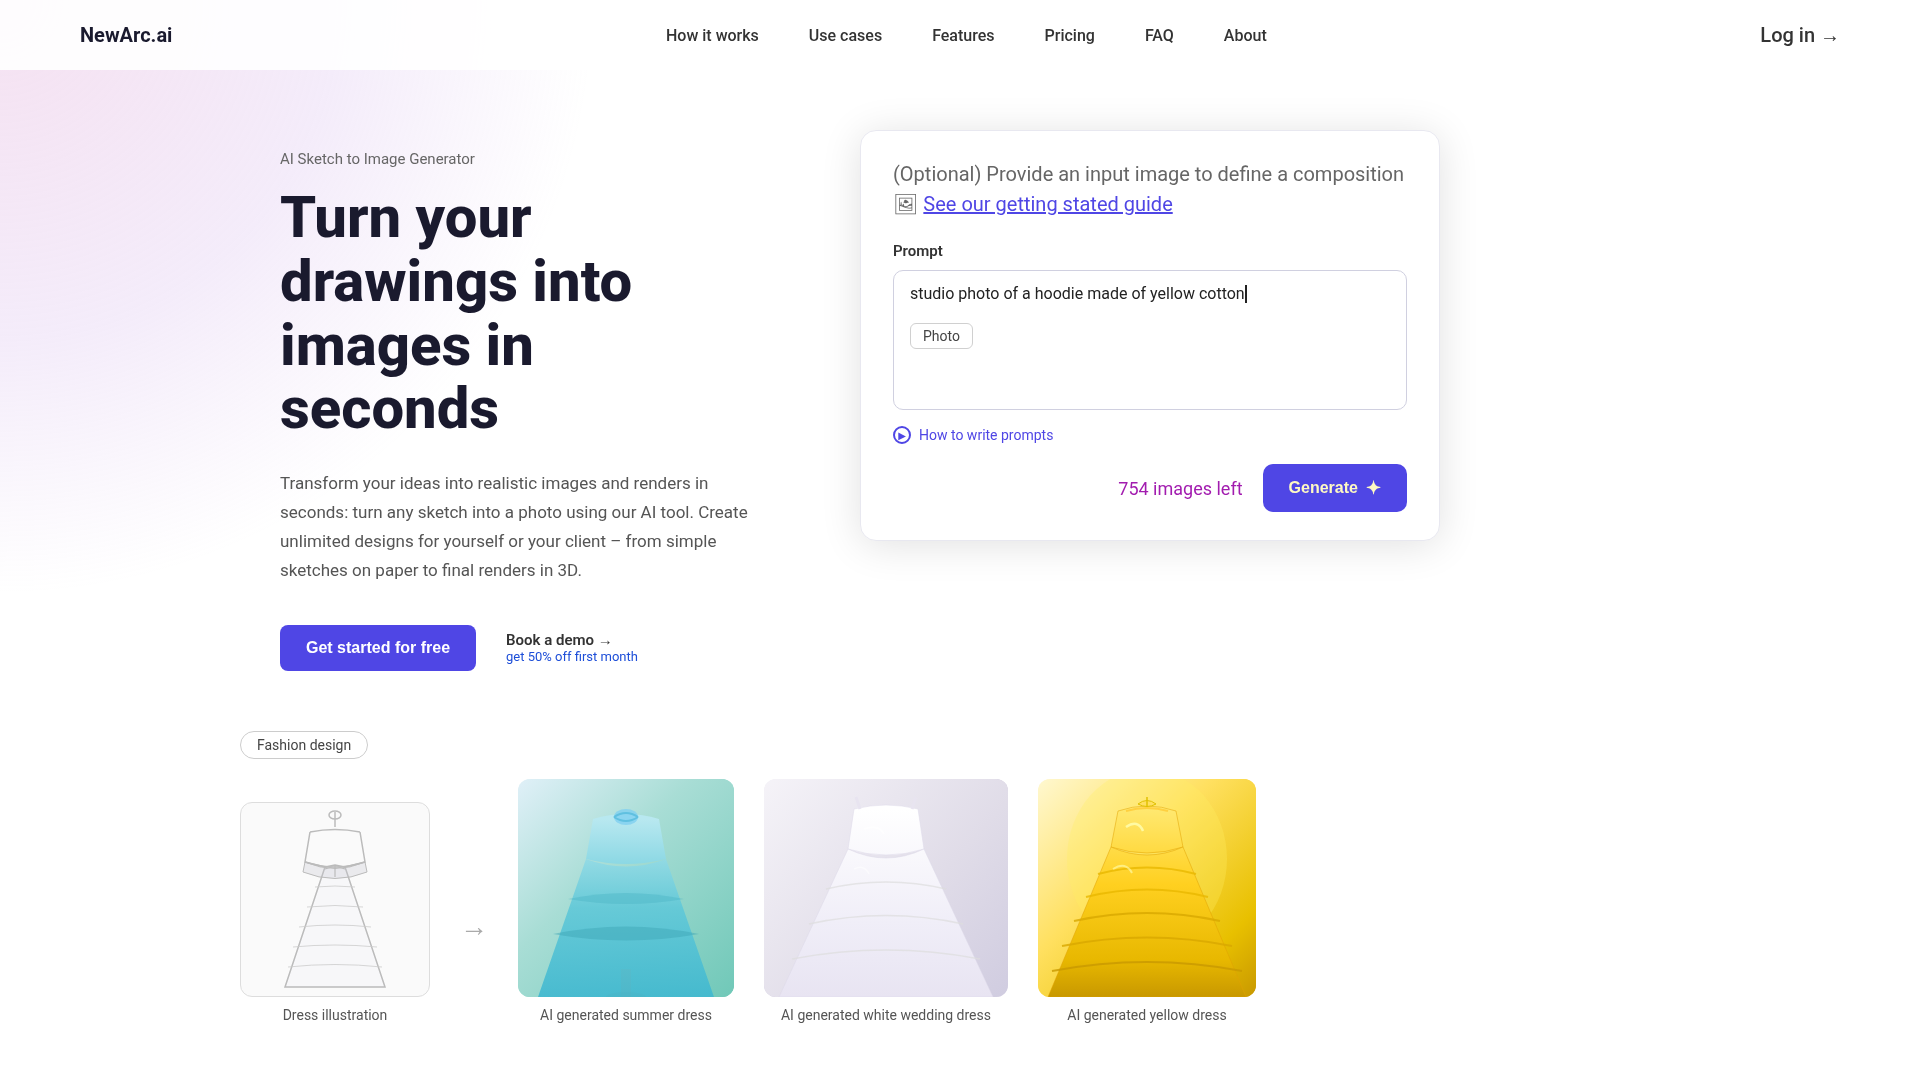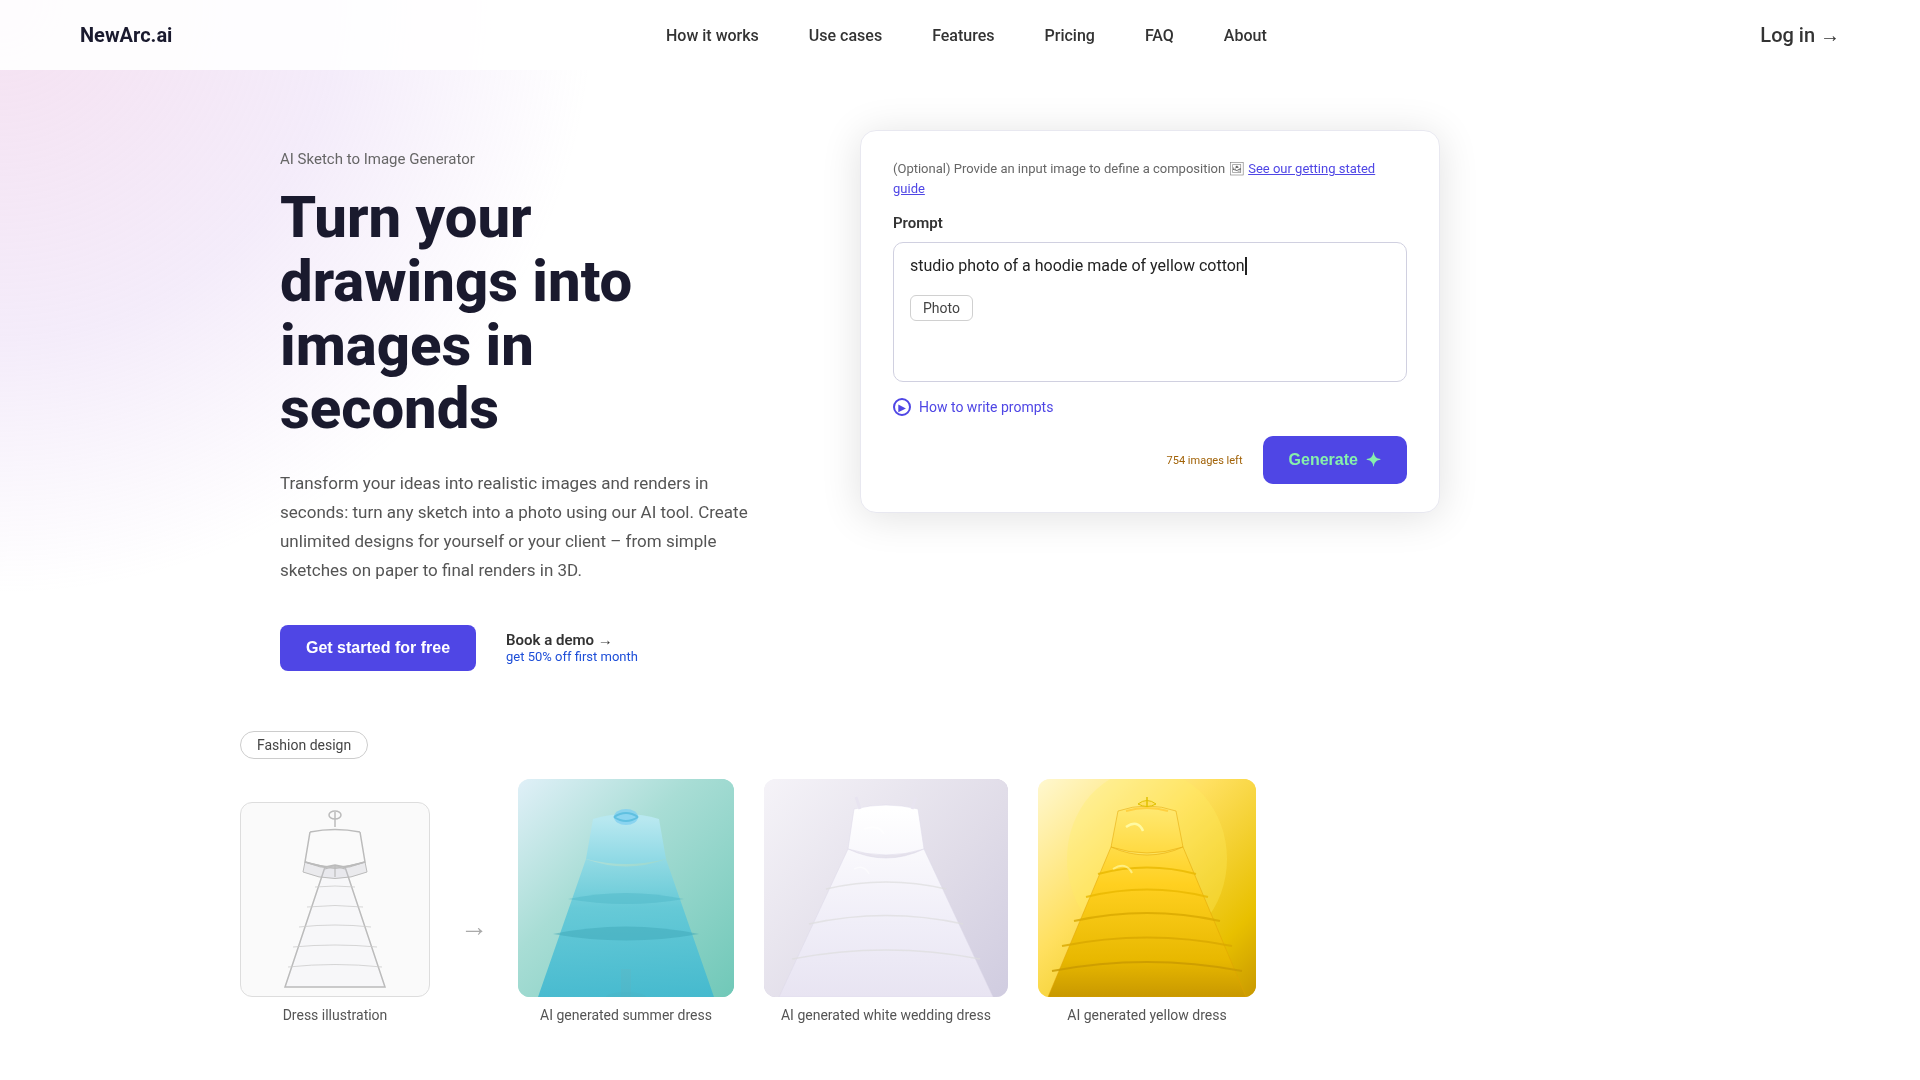--- a/index.html
+++ b/index.html
@@ -124,23 +124,23 @@
       max-width: 580px;
     }
     .widget {
       background: white;
       border-radius: 16px;
       box-shadow: 0 4px 40px rgba(0,0,0,0.12);
       padding: 28px 32px 28px 32px;
       border: 1px solid #e8e8f0;
     }
     .widget-optional {
-      font-size: 13px;
+      font-size: 20px;
       color: #666;
-      margin-bottom: 16px;
+      margin-bottom: 23px;
       line-height: 1.5;
     }
     .widget-optional a {
       color: #4f46e5;
       text-decoration: underline;
     }
     .widget-label {
       font-size: 15px;
       font-weight: 600;
       color: #333;
@@ -199,26 +199,26 @@
       color: #4f46e5;
     }
     .widget-footer {
       display: flex;
       align-items: center;
       justify-content: flex-end;
       gap: 20px;
       margin-top: 20px;
     }
     .images-left {
-      font-size: 11px;
-      color: #a16207;
+      font-size: 18px;
+      color: #a21caf;
     }
     .btn-generate {
       background: #4f46e5;
-      color: #86efac;
+      color: #fef9c3;
       border: none;
       border-radius: 10px;
       padding: 13px 26px;
       font-size: 16px;
       font-weight: 600;
       cursor: pointer;
       display: flex;
       align-items: center;
       gap: 8px;
     }

